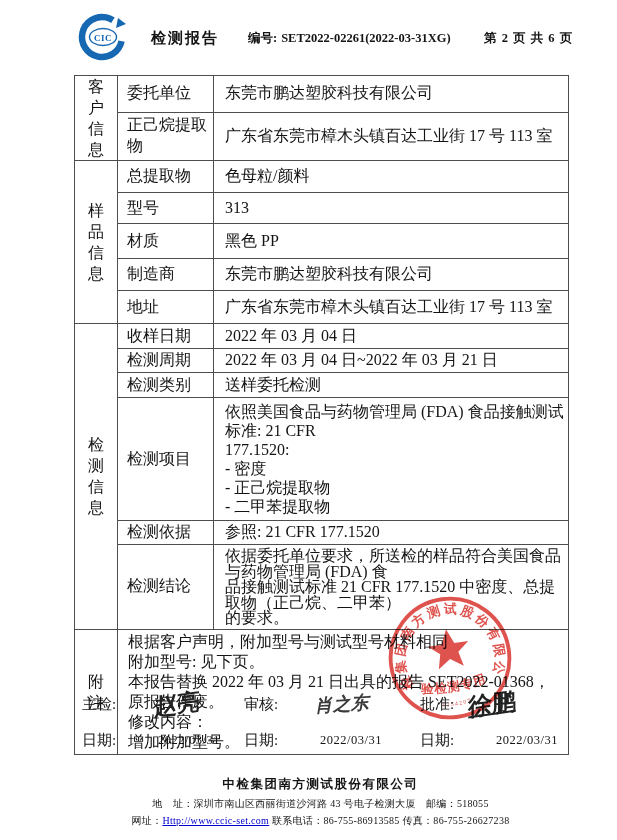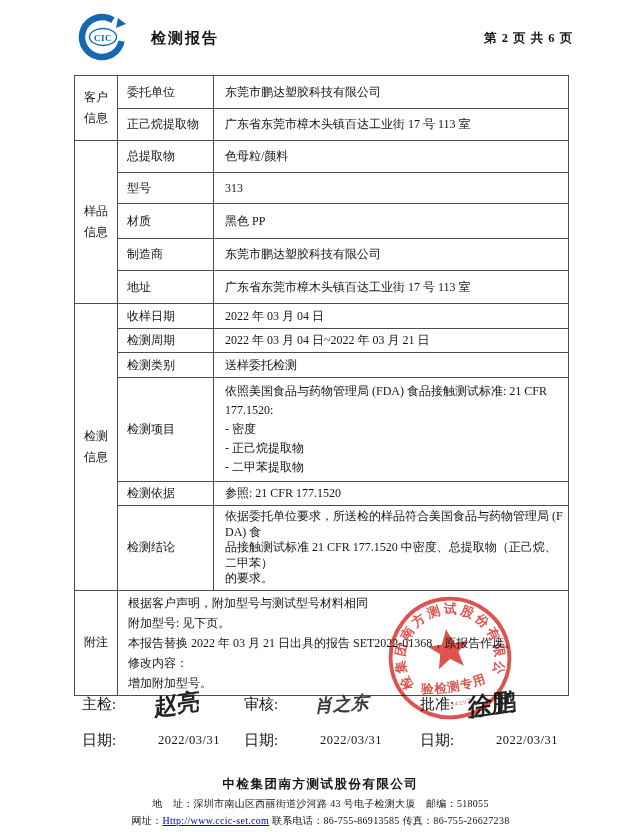--- a/index.html
+++ b/index.html
@@ -8,21 +8,21 @@
 
   
   .logo{position:absolute;left:62px;top:11px;width:56px;height:52px;}
   .h-title{position:absolute;left:139px;top:29px;font-size:15px;font-weight:bold;letter-spacing:2px;}
   .h-no{position:absolute;left:236px;top:30px;font-size:12.5px;font-weight:bold;}
   .h-no .no-label{margin-right:4px;}
   .h-page{position:absolute;left:472px;top:30px;font-size:12.5px;font-weight:bold;letter-spacing:1px;}
 
   
   table.report{position:absolute;left:62px;top:75px;width:494px;border-collapse:collapse;table-layout:fixed;}
-  table.report td{border:1px solid #4d4d4d;font-size:12px;vertical-align:middle;overflow:hidden;}
+  table.report td{border:1px solid #4d4d4d;font-size:16px;vertical-align:middle;overflow:hidden;}
   col.c1{width:43px;} col.c2{width:96px;} col.c3{width:355px;}
   td.sec{text-align:center;line-height:21px;padding:0 8px;}
   td.lbl{padding:0 2px 0 9px;}
   td.val{padding:0 4px 0 11px;}
   td.par{padding:4px 4px 4px 11px;font-size:11px;white-space:pre-line;line-height:19px;word-break:break-all;}
   td.par-concl{padding:3px 4px 3px 11px;font-size:10.7px;white-space:pre-line;line-height:15.5px;word-break:break-all;}
   td.par-note{padding:2px 6px 2px 10px;font-size:11px;white-space:pre-line;line-height:20px;word-break:break-all;}
   tr.h33{height:33px;} tr.h32{height:32px;} tr.h31{height:31px;} tr.h35{height:35px;}
   tr.h25{height:25px;} tr.h24{height:24px;} tr.h96{height:96px;} tr.h48{height:48px;} tr.h100{height:100px;}
 
@@ -55,20 +55,21 @@
 
 <div class="page">
 
   <svg class="logo" viewBox="0 0 56 52">
     <circle cx="28" cy="26" r="20" fill="none" stroke="#1668b2" stroke-width="6.5" stroke-dasharray="101 25" transform="rotate(12 28 26)"></circle>
     <polygon points="44,7 52,13 42,17" fill="#1668b2"></polygon>
     <ellipse cx="29" cy="26" rx="13.5" ry="8.5" fill="#ffffff" stroke="#1668b2" stroke-width="1.4"></ellipse>
     <text x="29" y="29.5" text-anchor="middle" font-size="9" font-weight="bold" fill="#1668b2" font-family="Liberation Serif, serif" letter-spacing="0.5">CIC</text>
   </svg>
   <span class="h-title">检测报告</span>
+  <span class="h-no"><span class="no-label">编号:</span><span>SET2022-02261(2022-03-31XG)</span></span>
   <span class="h-page">第 2 页 共 6 页</span>
 
   <table class="report">
     <colgroup>
         <col class="c1">
         <col class="c2">
         <col class="c3">
       </colgroup>
     <tbody>
 

